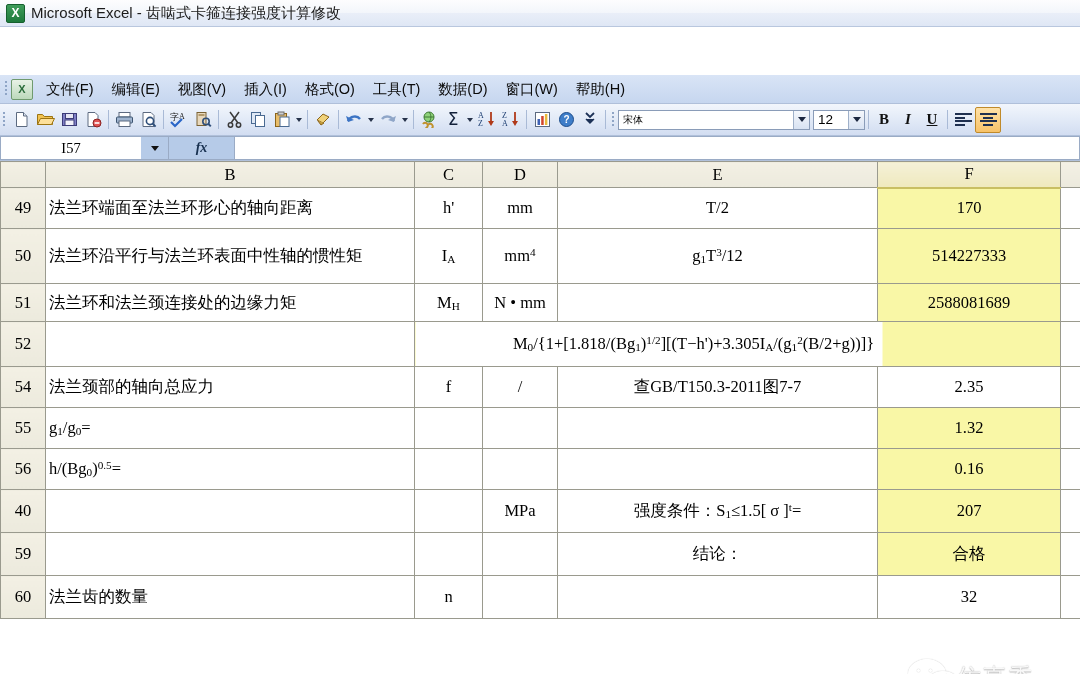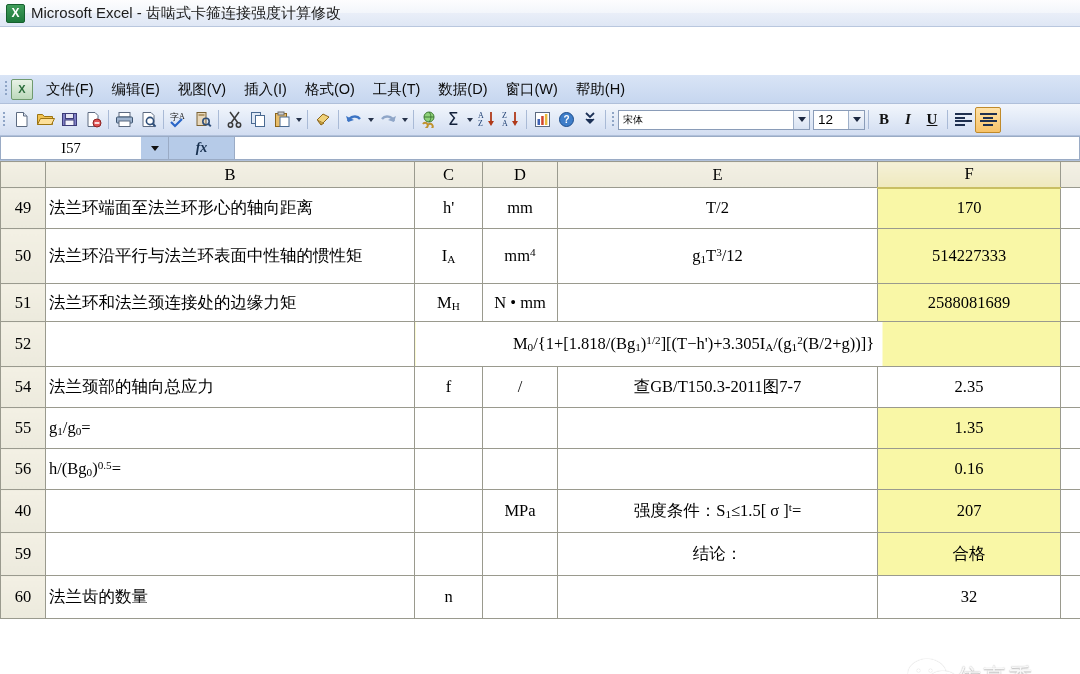--- a/index.html
+++ b/index.html
@@ -534,21 +534,21 @@
         <td class="c-center">2.35</td>
         <td></td>
       </tr>
 
       <tr style="height:41px">
         <td class="rowhdr">55</td>
         <td class="c-left">g<sub>1</sub>/g<sub>0</sub>=</td>
         <td class="c-center"></td>
         <td class="c-center"></td>
         <td class="c-center"></td>
-        <td class="c-center yel">1.35</td>
+        <td class="c-center yel">1.32</td>
         <td></td>
       </tr>
 
       <tr style="height:41px">
         <td class="rowhdr">56</td>
         <td class="c-left">h/(Bg<sub>0</sub>)<sup>0.5</sup>=</td>
         <td class="c-center"></td>
         <td class="c-center"></td>
         <td class="c-center"></td>
         <td class="c-center yel">0.16</td>

